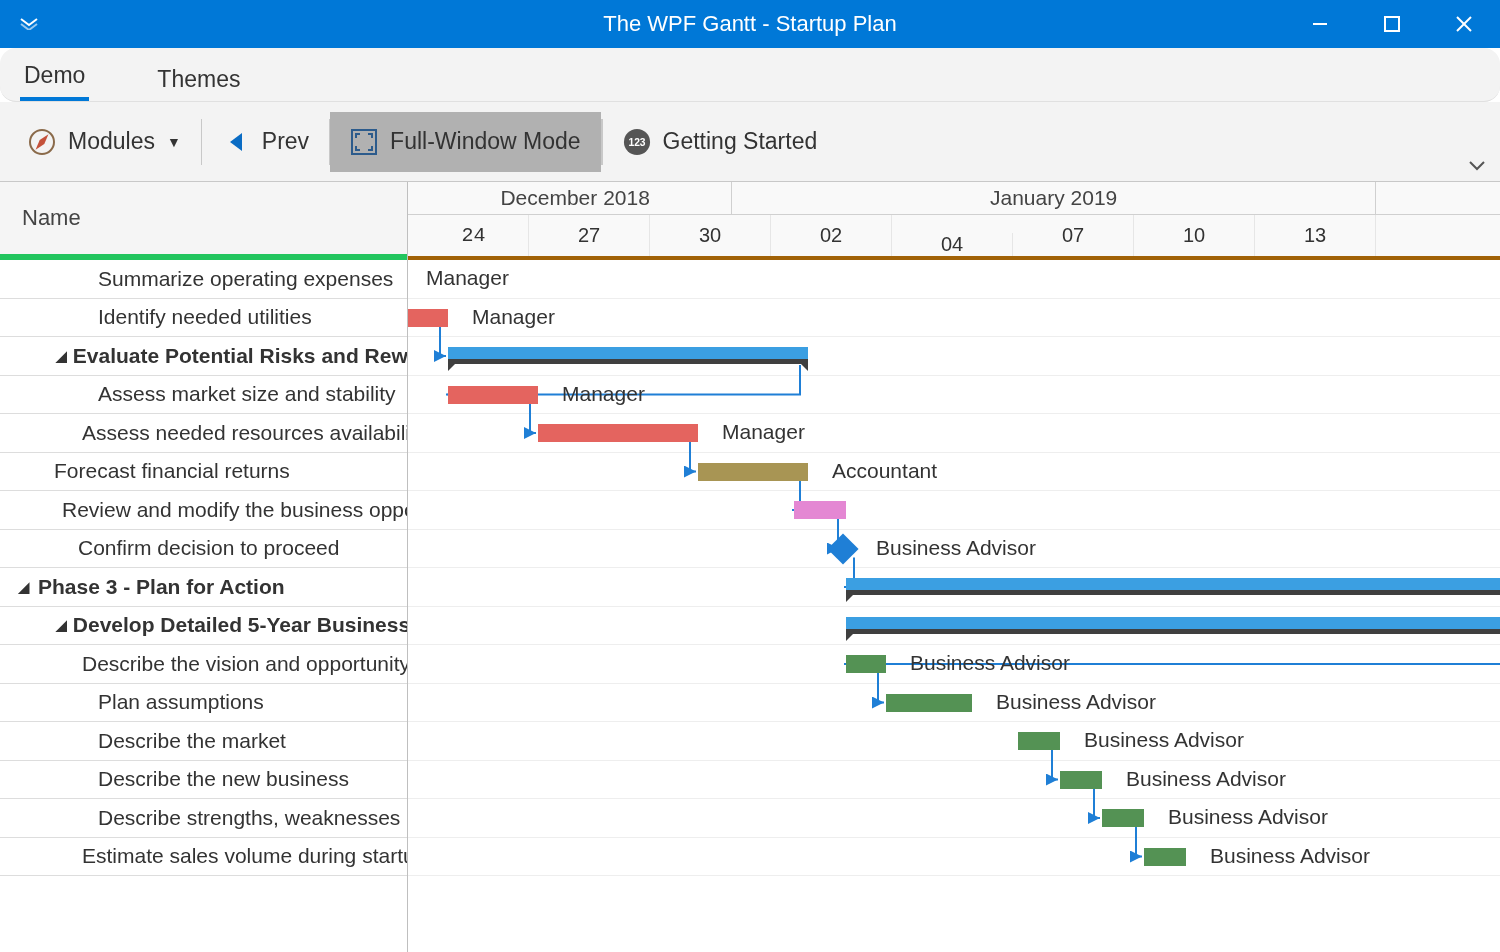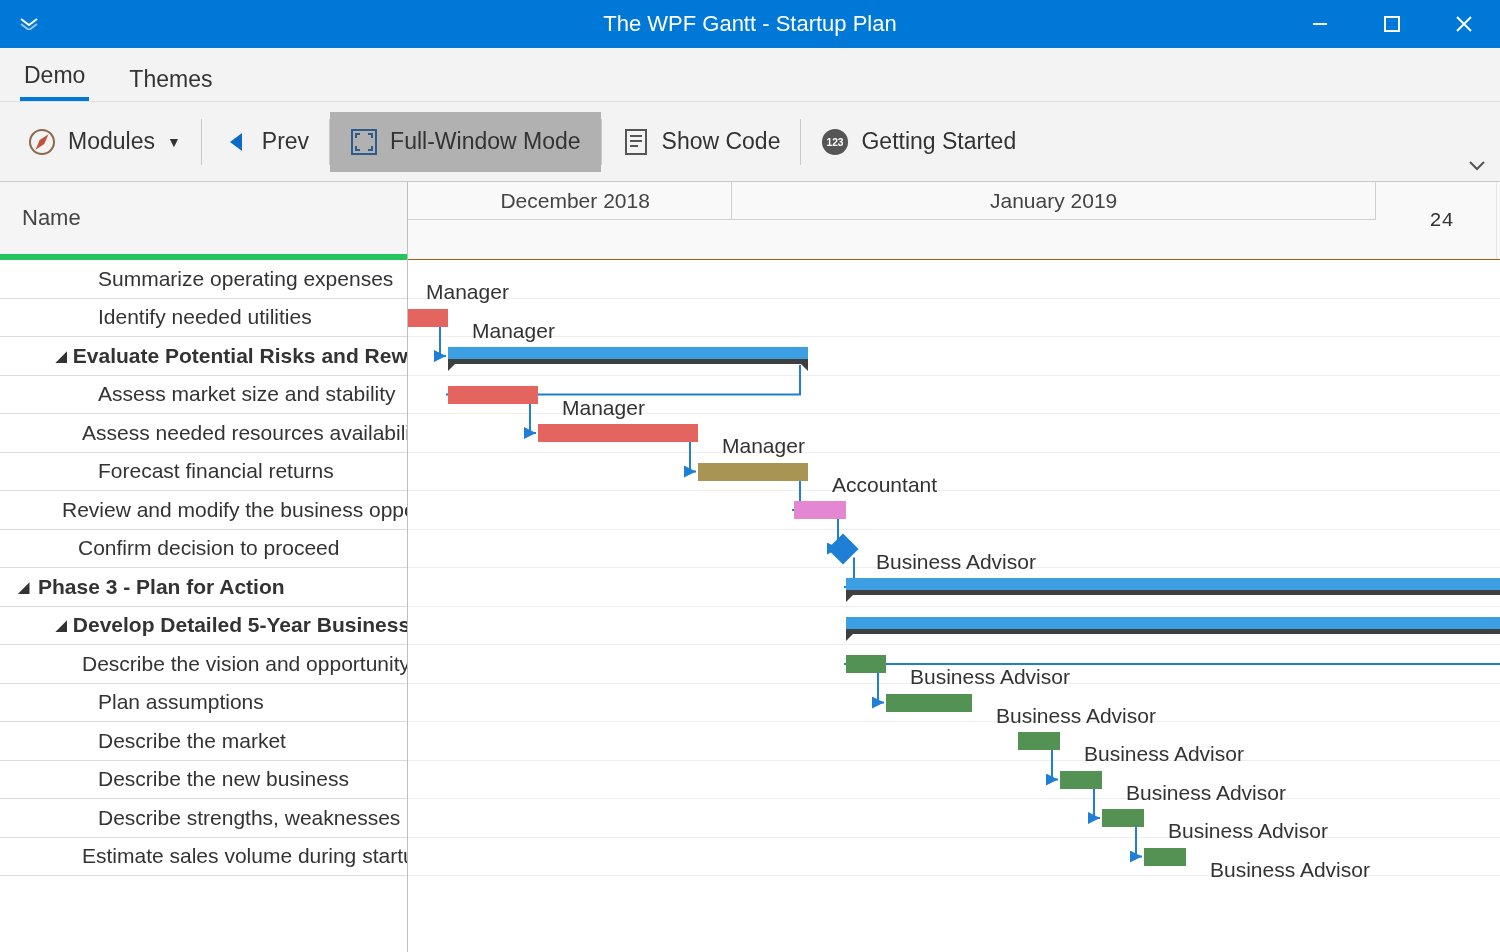--- a/index.html
+++ b/index.html
@@ -41,21 +41,22 @@
     display: flex; align-items: center; justify-content: center;
     cursor: pointer;
   }
   .ribbon-tabs {
     height: 54px;
     background: #f3f3f3;
     border-bottom: 1px solid #e0e0e0;
     display: flex;
     align-items: flex-end;
     padding: 0 20px;
-    gap: 36px;
+    gap: 64px;
+    border-radius: 16px;
   }
   .ribbon-tab {
     font-size: 23px;
     padding: 10px 4px 8px;
     cursor: pointer;
     color: #333;
   }
   .ribbon-tab.active {
     color: #333;
     border-bottom: 4px solid #0078d7;
@@ -143,24 +144,24 @@
   }
   .tree-row .lbl { padding-left: 6px; }
 
   .chart-col {
     flex: 1;
     overflow: hidden;
     position: relative;
   }
   .chart-header {
     height: 78px;
-    border-bottom: 1px solid #a16207;
+    border-bottom: 4px solid #a16207;
     background: #f9f9f9;
     display: flex;
-    flex-direction: row;
+    flex-direction: column;
   }
   .chart-header .months {
     height: 38px;
     display: flex;
     border-bottom: 1px solid #d0d0d0;
   }
   .chart-header .months .month {
     display: flex; align-items: center; justify-content: center;
     font-size: 21px; color: #444;
     border-right: 1px solid #d0d0d0;
@@ -228,21 +229,20 @@
     position: absolute;
     width: 22px; height: 22px;
     background: #1f7fd6;
     transform: rotate(45deg);
     top: 8px;
   }
   .task-label {
     position: absolute;
     font-size: 21px;
     color: #333;
-    margin-top: 14px;
   }
 </style>
 </head>
 <body>
 
 <div class="titlebar">
   <div class="dropdown-icon">
     <svg width="18" height="12" viewBox="0 0 18 12">
         <path d="M1 1 L9 7 L17 1" stroke="#fff" stroke-width="2" fill="none"></path>
         <path d="M1 6 L9 12 L17 6" stroke="#fff" stroke-width="2" fill="none" opacity="0.6"></path>
@@ -298,31 +298,20 @@
   <div class="btn active">
     <span class="icon">
       <svg width="28" height="28" viewBox="0 0 28 28">
           <rect x="2" y="2" width="24" height="24" stroke="#2c5b8c" stroke-width="2" fill="none"></rect>
           <path d="M6 10 L6 6 L10 6 M18 6 L22 6 L22 10 M22 18 L22 22 L18 22 M10 22 L6 22 L6 18" stroke="#2c5b8c" stroke-width="2" fill="none"></path>
         </svg>
     </span>
     <span>Full-Window Mode</span>
   </div>
   <div class="sep"></div>
-  <div class="btn">
-    <span class="icon">
-      <svg width="26" height="28" viewBox="0 0 26 28">
-          <rect x="3" y="2" width="20" height="24" stroke="#555" stroke-width="2" fill="none"></rect>
-          <line x1="7" y1="8" x2="19" y2="8" stroke="#555" stroke-width="2"></line>
-          <line x1="7" y1="13" x2="19" y2="13" stroke="#555" stroke-width="2"></line>
-          <line x1="7" y1="18" x2="15" y2="18" stroke="#555" stroke-width="2"></line>
-        </svg>
-    </span>
-    <span>Show Code</span>
-  </div>
   <div class="sep"></div>
   <div class="btn">
     <span class="icon">
       <svg width="30" height="30" viewBox="0 0 30 30">
           <circle cx="15" cy="15" r="14" fill="#555"></circle>
           <text x="15" y="19" text-anchor="middle" fill="#fff" font-size="11" font-weight="bold" font-family="Arial">123</text>
         </svg>
     </span>
     <span>Getting Started</span>
   </div>
@@ -350,21 +339,21 @@
           <span class="lbl">Evaluate Potential Risks and Rewards</span>
         </div>
         <div class="tree-row" style="padding-left: 76px;">
           <span class="arrow"></span>
           <span class="lbl">Assess market size and stability</span>
         </div>
         <div class="tree-row" style="padding-left: 76px;">
           <span class="arrow"></span>
           <span class="lbl">Assess needed resources availability</span>
         </div>
-        <div class="tree-row" style="padding-left: 76px;">
+        <div class="tree-row" style="padding-left: 32px;">
           <span class="arrow"></span>
           <span class="lbl">Forecast financial returns</span>
         </div>
         <div class="tree-row" style="padding-left: 56px;">
           <span class="arrow"></span>
           <span class="lbl">Review and modify the business opportunity</span>
         </div>
         <div class="tree-row" style="padding-left: 56px;">
           <span class="arrow"></span>
           <span class="lbl">Confirm decision to proceed</span>

